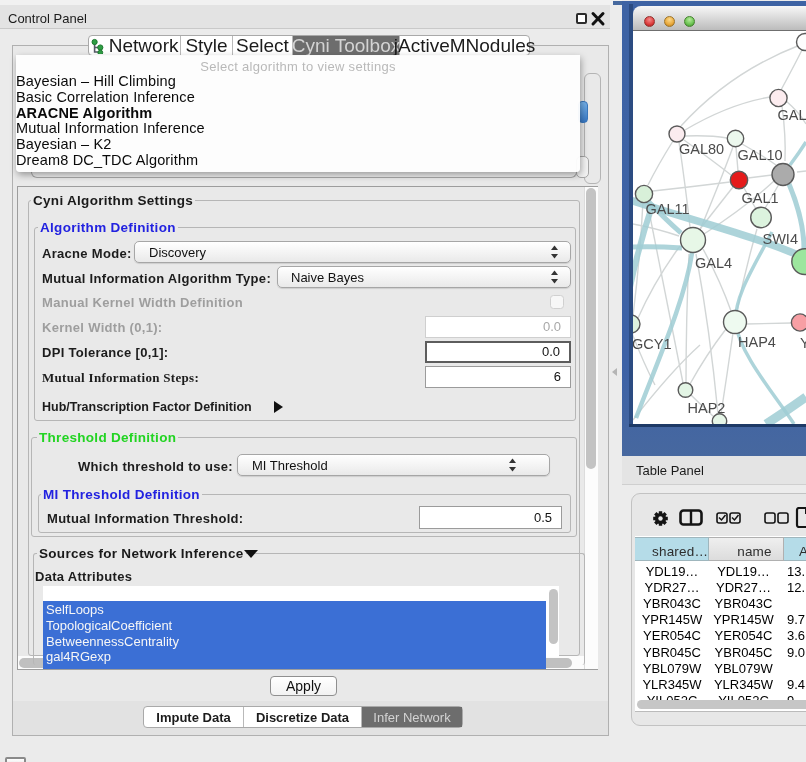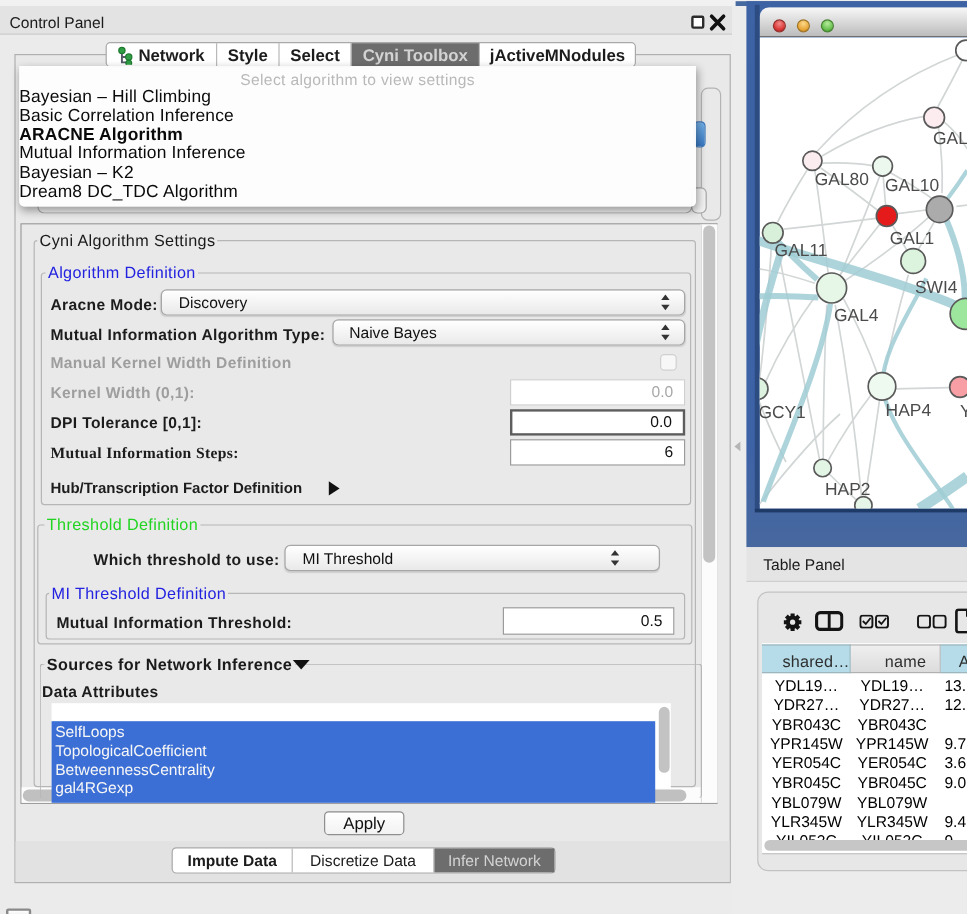--- a/index.html
+++ b/index.html
@@ -2,21 +2,21 @@
 <html><head>
 <meta charset="utf-8">
 <style>
 html,body{margin:0;padding:0;}
 #rt{position:relative;width:806px;height:762px;overflow:hidden;background:#ececec;
   font-family:"Liberation Sans",sans-serif;-webkit-font-smoothing:antialiased;}
 #rt *{position:absolute;box-sizing:border-box;font-family:"Liberation Sans",sans-serif;}
 .lbl{font-weight:bold;font-size:13px;letter-spacing:0.3px;color:#1c1c1c;white-space:nowrap;}
 .dis{color:#9e9e9e;}
 .grp{border:1px solid #b6b6b6;border-radius:3px;}
-.gt{font-size:13.5px;letter-spacing:0.3px;background:#e9e9e9;padding:0 2px;white-space:nowrap;}
+.gt{font-size:13.5px;letter-spacing:0.3px;background:#e9e9e9;padding:0 2px;white-space:nowrap;font-weight:bold;}
 .combo{background:linear-gradient(#ffffff,#f2f2f2 60%,#e9e9e9);border:1px solid #a6a6a6;border-radius:5px;
   box-shadow:0 1px 1px rgba(0,0,0,0.12);font-size:13px;color:#111;}
 .inp{background:#fff;font-size:13px;color:#111;text-align:right;padding-right:9px;line-height:20px;}
 .seg{background:#fff;border:1px solid #a9a9a9;border-radius:4px;display:flex;flex-direction:row;position:absolute;}
 #rt .seg div{position:relative!important;flex:none;display:flex;align-items:center;justify-content:center;
   font-size:inherit;color:#1c1c1c;border-right:1px solid #b9b9b9;white-space:nowrap;}
 #rt .seg div:last-child{border-right:none;}
 #rt .seg .sel{background:#6d6d6d;color:#d3d3d3;}
 </style>
 </head>
@@ -29,21 +29,21 @@
   <div style="left:8px;top:11px;font-size:13px;color:#1b1b1b;">Control Panel</div>
 
   <div style="left:576px;top:13px;width:11px;height:11px;border:2px solid #2b2b2b;border-radius:2px;background:#fff;"></div>
   <svg style="left:590px;top:10px;" width="16" height="17" viewBox="0 0 16 17">
     <path d="M3 3.5 L13 14 M13 3.5 L3 14" stroke="#111" stroke-width="3" stroke-linecap="round"></path>
   </svg>
 
   <div style="left:0;top:29px;width:610px;height:733px;background:#ebebeb;"></div>
   <div style="left:12px;top:45px;width:597px;height:691px;background:#e9e9e9;border:1px solid #b0b0b0;"></div>
 
-  <div class="seg" style="left:88px;top:35px;height:21px;font-size:14px;font-weight:bold;">
+  <div class="seg" style="left:88px;top:35px;height:21px;font-size:19px;">
     <div style="width:92px;"><svg style="position:static" width="13" height="16" viewBox="0 0 13 16">
       <path d="M3.6 5 L3.6 14 L8 14 M3.6 9.5 L8 9.5" stroke="#555a66" stroke-width="1.6" fill="none"></path>
       <circle cx="3.6" cy="4" r="2.6" fill="#2f9e44" stroke="#1d7a30"></circle>
       <circle cx="9.3" cy="9.5" r="2.6" fill="#2f9e44" stroke="#1d7a30"></circle>
       <circle cx="9.3" cy="14.6" r="2.4" fill="#2f9e44" stroke="#1d7a30"></circle>
     </svg>&nbsp;Network</div>
     <div style="width:52px;">Style</div>
     <div style="width:60px;">Select</div>
     <div class="sel" style="width:107px;">Cyni Toolbox</div>
     <div style="width:129px;">jActiveMNodules</div>
@@ -125,21 +125,21 @@
   <div style="left:43px;top:586px;width:516px;height:71px;background:#fff;"></div>
   <div style="left:43px;top:601px;width:503px;height:68px;background:#3b6fd5;color:#f6f6f6;font-size:13px;line-height:15.8px;padding:1px 0 0 3px;">SelfLoops<br>TopologicalCoefficient<br>BetweennessCentrality<br>gal4RGexp</div>
   <div style="left:549px;top:589px;width:9px;height:55px;background:#c3c3c3;border-radius:4.5px;"></div>
 
   <div style="left:270px;top:676px;width:67px;height:20px;border:1px solid #8f8f8f;border-radius:4px;
     background:linear-gradient(#ffffff,#f2f2f2);text-align:center;font-size:14px;color:#111;line-height:18px;">Apply</div>
 
   <div style="left:13px;top:701px;width:595px;height:34px;background:#e2e2e2;"></div>
   <div class="seg" style="left:143px;top:706px;height:22px;font-size:13px;">
     <div style="width:100px;font-weight:bold;">Impute Data</div>
-    <div style="width:118px;font-weight:normal;text-align:right;">Discretize Data</div>
+    <div style="width:118px;font-weight:bold;text-align:right;">Discretize Data</div>
     <div class="sel" style="width:100px;font-weight:normal;">Infer Network</div>
   </div>
 
   <div style="left:16px;top:55px;width:564px;height:117px;background:rgba(253,253,253,0.96);
      border-radius:0 0 4px 4px;box-shadow:1px 3px 7px rgba(0,0,0,0.35);"></div>
   <div style="left:16px;top:59px;width:564px;text-align:center;font-size:13px;letter-spacing:0.3px;color:#b9b9b9;">Select algorithm to view settings</div>
   <div style="left:16px;top:74px;width:560px;font-size:14.5px;letter-spacing:0.15px;color:#0a0a0a;line-height:15.8px;white-space:nowrap;">
     Bayesian – Hill Climbing<br>
     Basic Correlation Inference<br>
     <b>ARACNE Algorithm</b><br>

